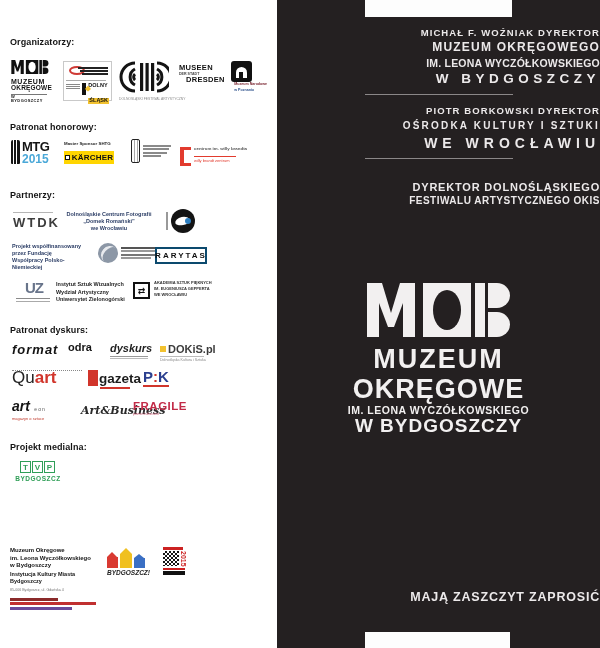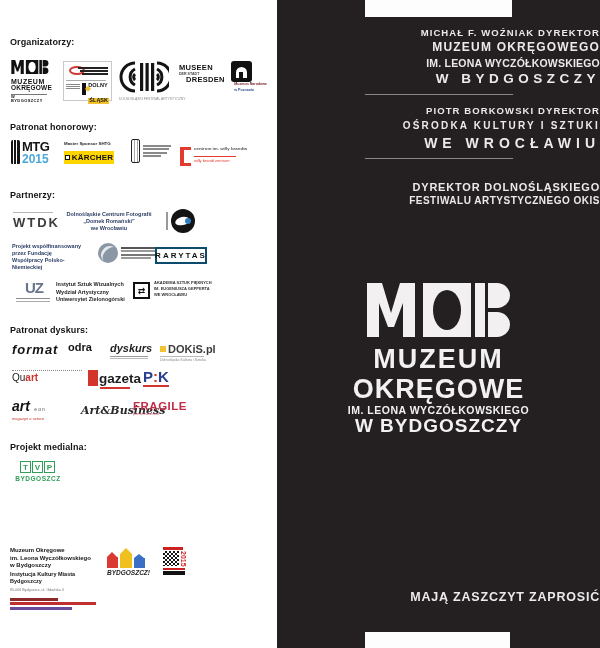--- a/index.html
+++ b/index.html
@@ -250,21 +250,21 @@
     <div style="display:flex;align-items:center;gap:2px">
       <div style="width:6px;height:6px;background:#f2c230"></div>
       <div style="font-size:11px;font-weight:bold;color:#3c3c3c">DOKiS.pl</div>
     </div>
     <div style="height:1px;width:44px;background:#bbb;margin:1px 0"></div>
     <div style="font-size:8px;color:#888;white-space:nowrap;transform:scale(.45);transform-origin:left top">Dolnośląska Kultura i Sztuka</div>
   </div>
 
   <div class="abs" style="left:12px;top:370px">
     <div style="width:70px;border-top:1px dotted #888;margin-bottom:1px"></div>
-    <div style="font-size:10px;line-height:12px"><span style="color:#222">Qu</span><span style="color:#d1352b;font-weight:bold">art</span></div>
+    <div style="font-size:17px;line-height:12px"><span style="color:#222">Qu</span><span style="color:#d1352b;font-weight:bold">art</span></div>
   </div>
 
   <div class="abs" style="left:88px;top:370px">
     <div style="display:flex;align-items:flex-end;gap:1px">
       <div style="width:10px;height:16px;background:#d1352b"></div>
       <div style="font-size:13.5px;font-weight:bold;color:#1d1d1d;line-height:14px">gazeta</div>
     </div>
     <div class="redbar" style="width:30px;height:2px;margin-left:12px;margin-top:1px;background:#d1352b"></div>
   </div>
 

